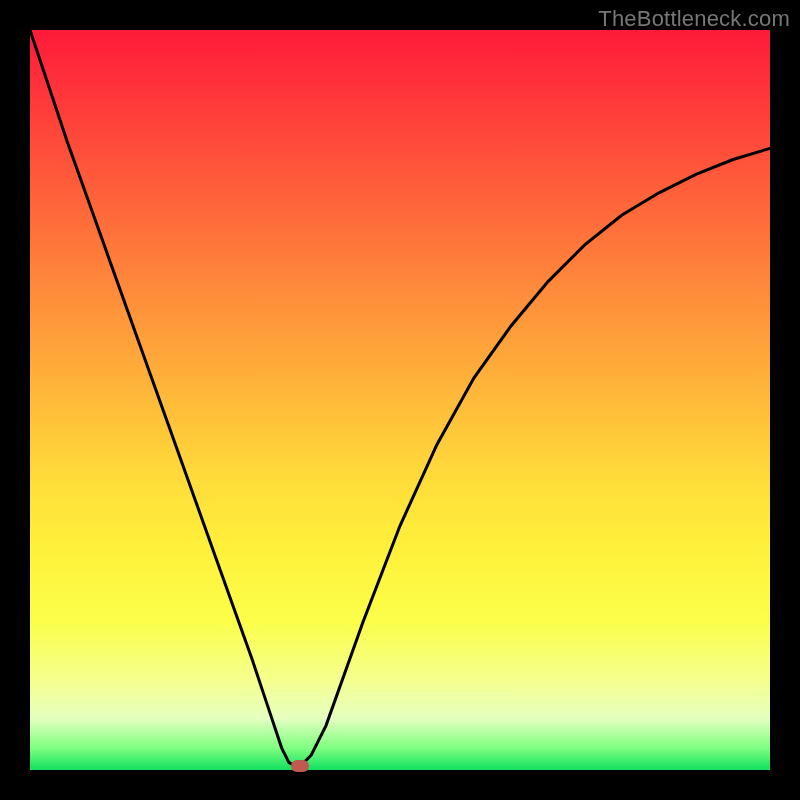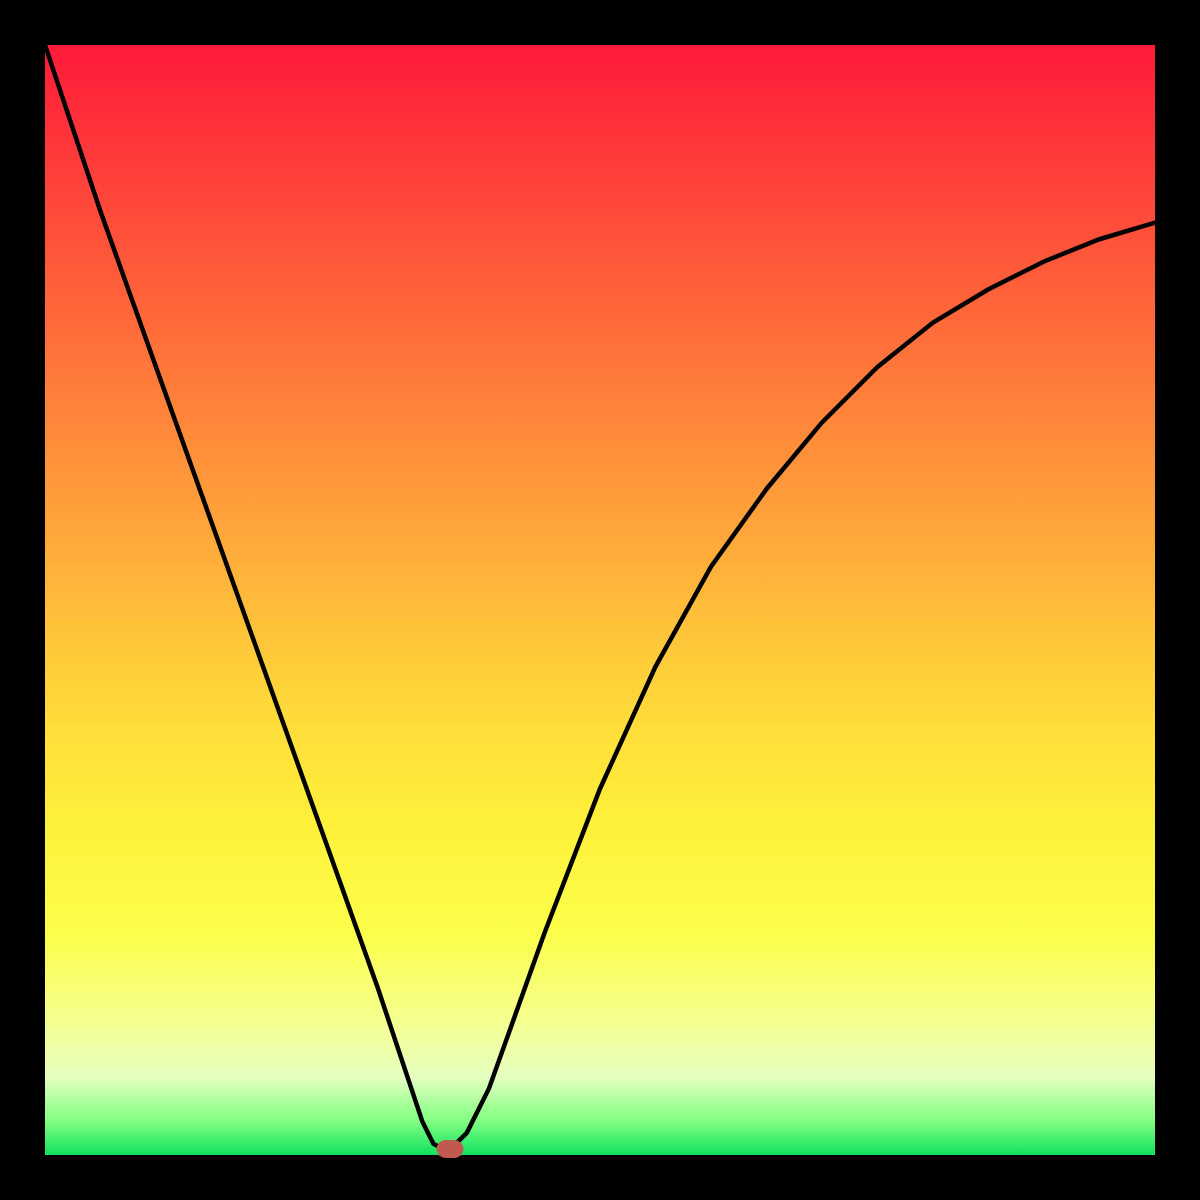--- a/index.html
+++ b/index.html
@@ -69,13 +69,14 @@
 
 <div class="frame">
   <div class="plot-area"></div>
 
   <svg class="curve-svg" viewBox="0 0 740 740" preserveAspectRatio="none">
     <path id="curve-path" fill="none" stroke="#000" stroke-width="3" stroke-linecap="round" d="M0.00 0.00 L37.00 111.00 L74.00 214.60 L111.00 318.20 L148.00 421.80 L185.00 525.40 L222.00 629.00 L236.80 673.40 L251.60 717.80 L259.00 732.60 L266.40 736.30 L273.80 732.60 L281.20 725.20 L296.00 695.60 L333.00 592.00 L370.00 495.80 L407.00 414.40 L444.00 347.80 L481.00 296.00 L518.00 251.60 L555.00 214.60 L592.00 185.00 L629.00 162.80 L666.00 144.30 L703.00 129.50 L740.00 118.40"></path>
   </svg>
 
   <div id="marker" class="marker" style="left: 291.1px; top: 760.3px; background: rgb(192, 90, 80);"></div>
 
+  <div class="watermark">TheBottleneck.com</div>
 </div>
 
 </body></html>

